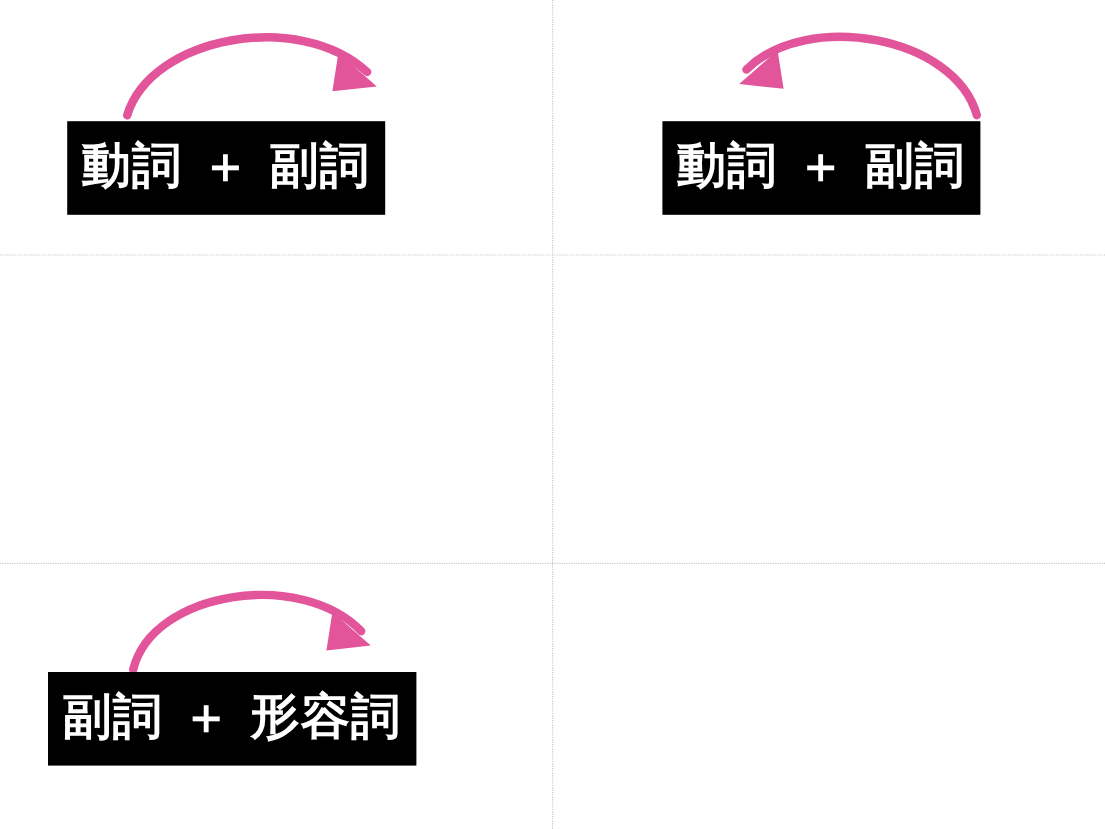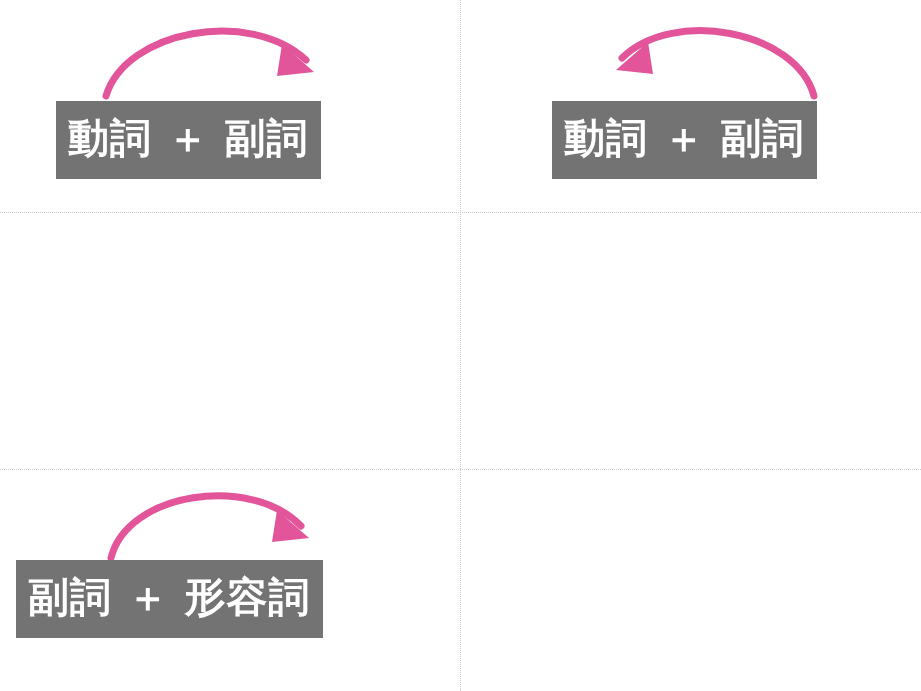--- a/index.html
+++ b/index.html
@@ -45,21 +45,21 @@
   }
   .hline1 { top: 212px; }
   .hline2 { top: 469px; }
 
   .arrow-wrap {
     position: absolute;
     pointer-events: none;
   }
   .label {
     position: absolute;
-    background: #737373;
+    background: #000000;
     color: #ffffff;
     font-weight: bold;
     letter-spacing: 1px;
     white-space: nowrap;
     box-sizing: border-box;
     text-align: right;
   }
 
   
   .c1 .label {
@@ -76,21 +76,21 @@
     left: 92px;
     top: 101px;
     font-size: 41px;
     line-height: 1;
     padding: 17px 12px 20px 12px;
   }
   .c2 .arrow-wrap { left: 140px; top: 10px; width: 240px; height: 90px; }
 
   
   .c3 .label {
-    left: 16px;
+    left: 40px;
     top: 348px;
     font-size: 41px;
     line-height: 1;
     padding: 17px 12px 20px 12px;
   }
   .c3 .arrow-wrap { left: 105px; top: 262px; width: 230px; height: 88px; }
 
   
   .c4 .label {
     left: 92px;

